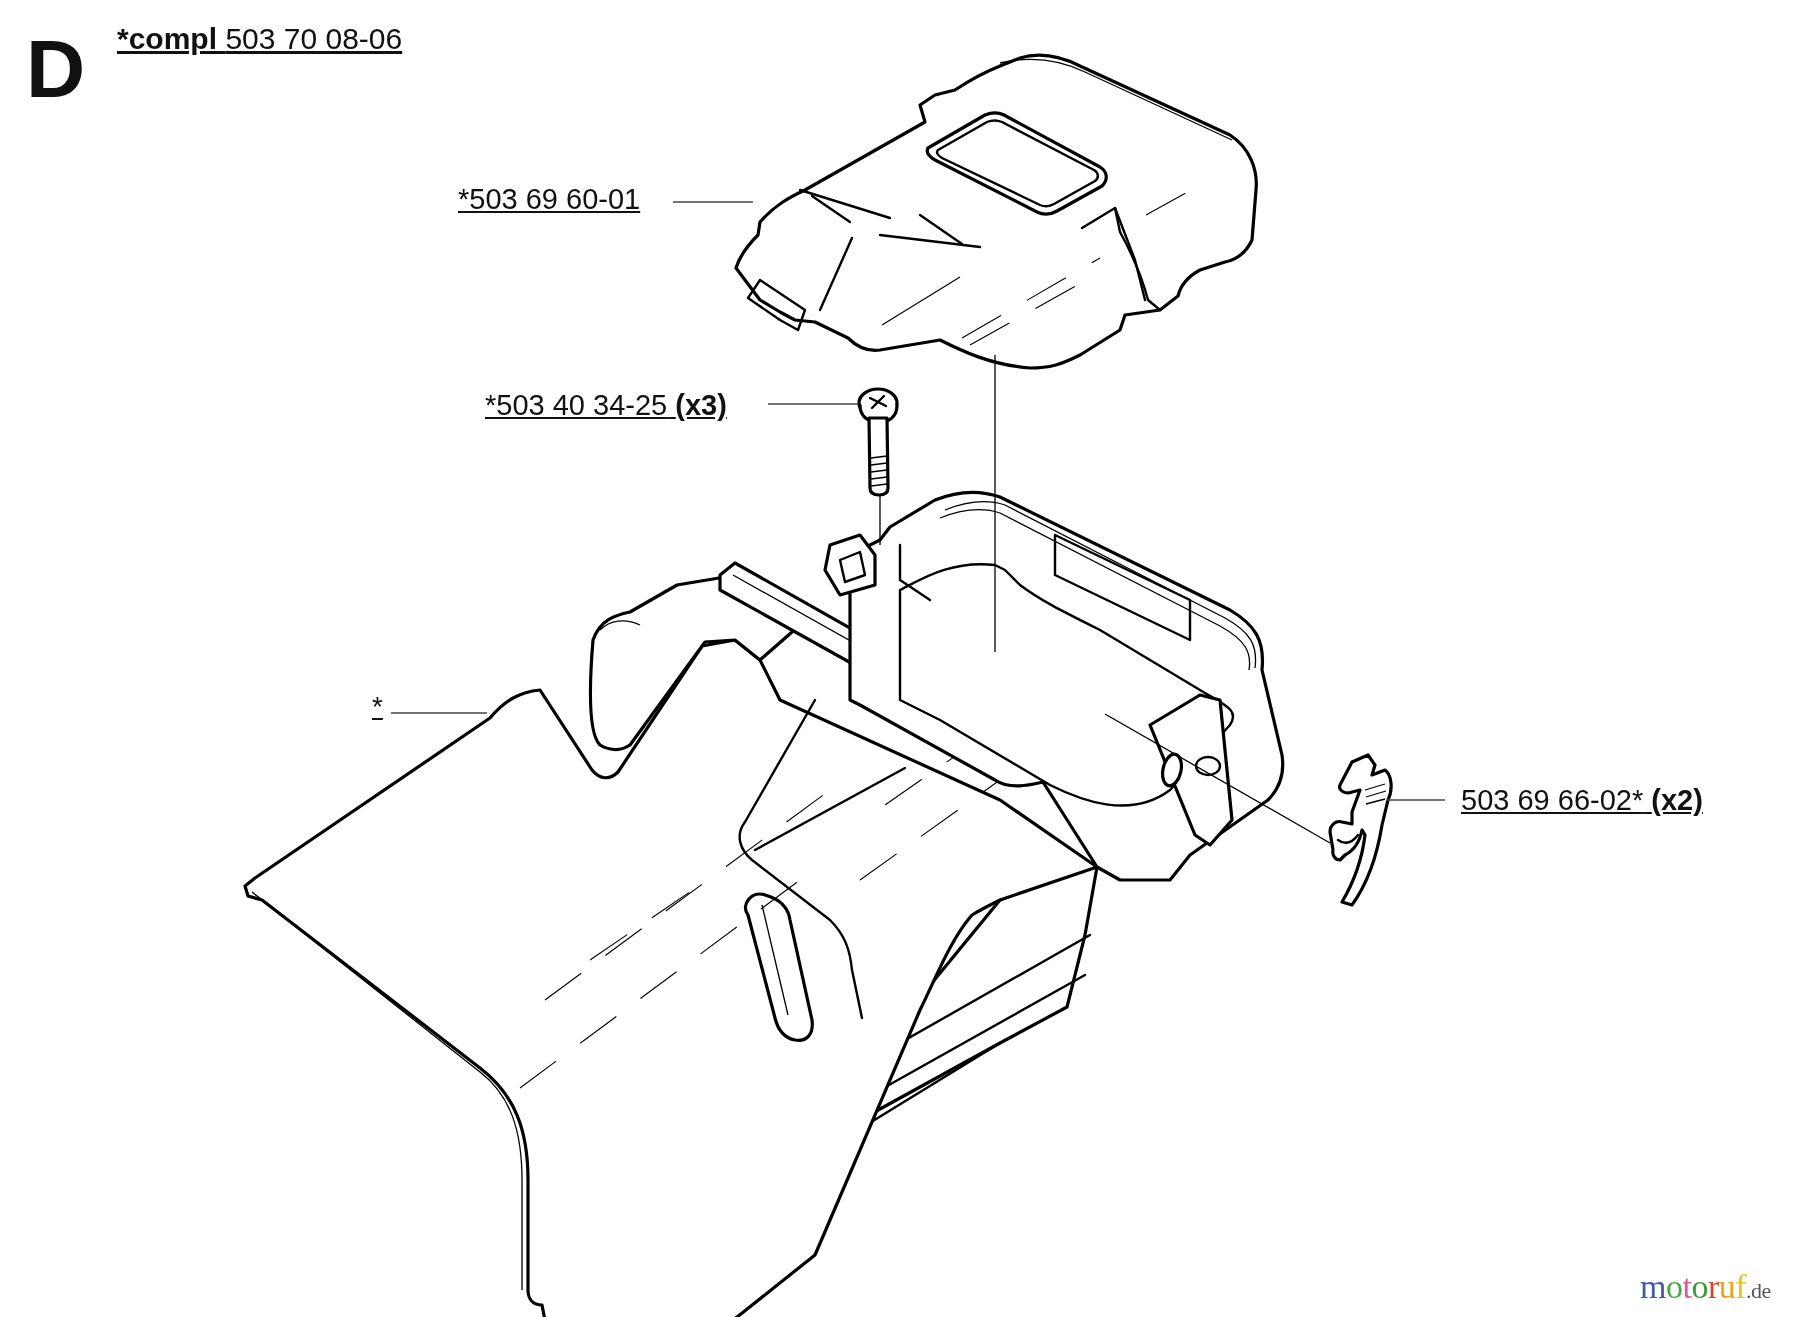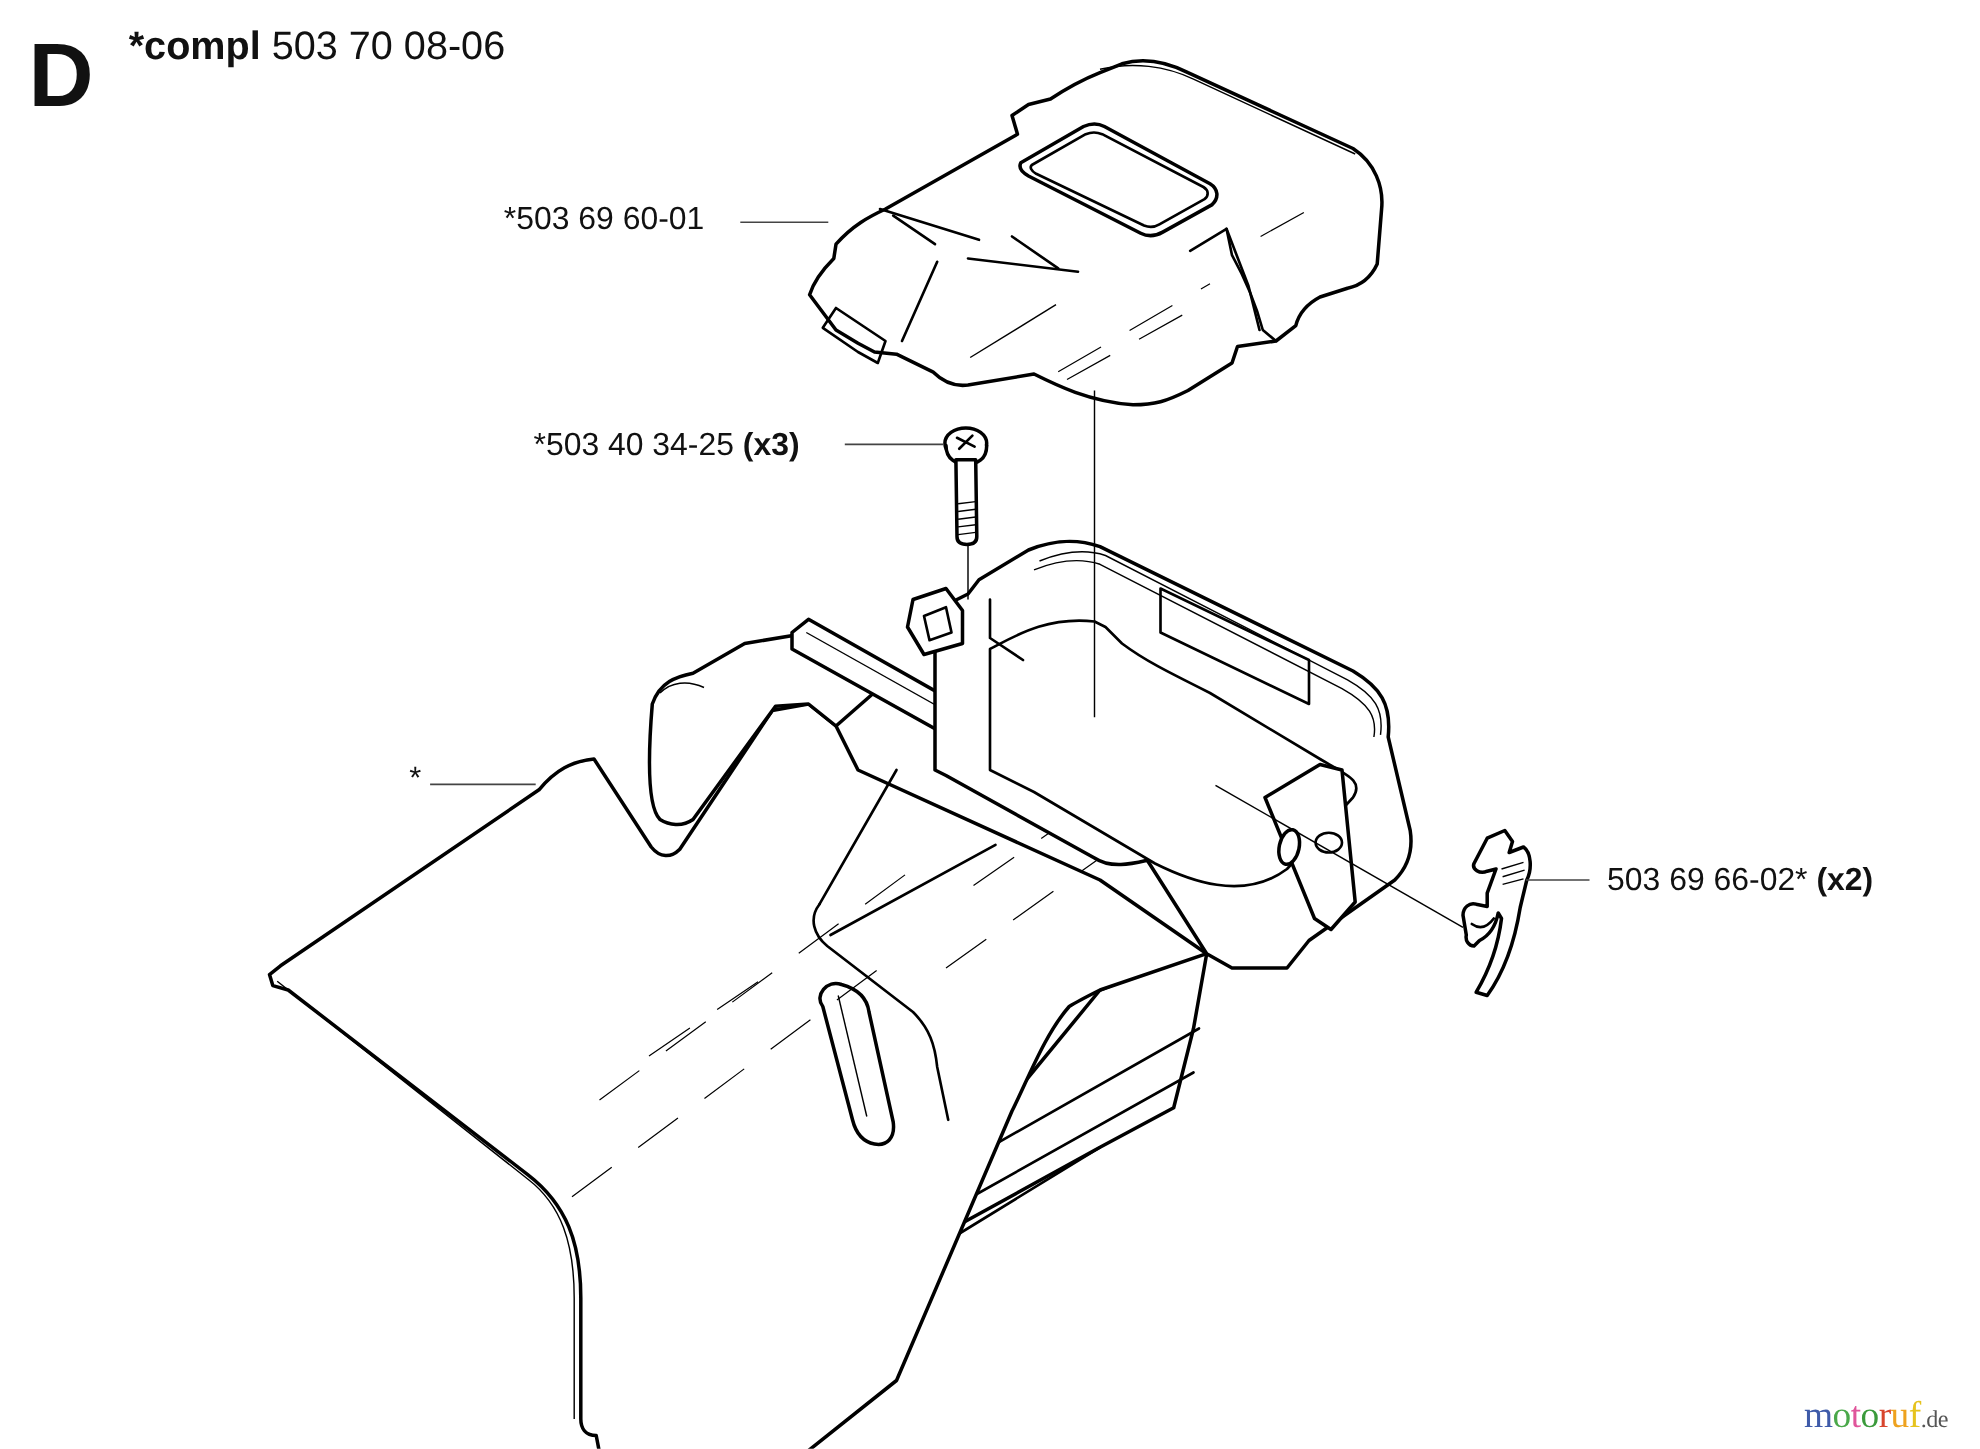--- a/index.html
+++ b/index.html
@@ -1,22 +1,22 @@
 <!DOCTYPE html>
 <html><head>
 <meta charset="utf-8">
 <style>
   html, body { margin: 0; padding: 0; background: #ffffff; }
   body { width: 1800px; height: 1317px; position: relative; overflow: hidden; font-family: "Liberation Sans", sans-serif; }
   .canvas { position: absolute; left: 0; top: 0; width: 1800px; height: 1317px; }
   .label { position: absolute; font-family: "Liberation Sans", sans-serif; color: #111; white-space: nowrap; line-height: 1; }
   .section-letter { left: 26px; top: 28px; font-size: 82px; font-weight: bold; }
-  .assembly { left: 117px; top: 24px; font-size: 36px; }
+  .assembly { left: 117px; top: 24px; font-size: 30px; text-decoration: underline; }
   .assembly .bold, .qty { font-weight: bold; }
-  .part { font-size: 29px; }
+  .part { font-size: 29px; text-decoration: underline; }
   .p1 { left: 458px; top: 185px; }
   .p2 { left: 485px; top: 391px; }
   .p3 { left: 1461px; top: 786px; }
   .p4 { left: 372px; top: 693px; font-size: 28px; }
   .watermark { position: absolute; left: 1640px; top: 1268px; font-family: "Liberation Serif", serif; font-size: 34px; letter-spacing: -0.5px; }
   .watermark .de { font-size: 22px; color: #555; }
   svg .o { fill: #fff; stroke: #000; stroke-width: 3.2; stroke-linejoin: round; stroke-linecap: round; }
   svg .l { fill: none; stroke: #000; stroke-width: 2.4; stroke-linejoin: round; stroke-linecap: round; }
   svg .t { fill: none; stroke: #000; stroke-width: 1.3; }
   svg .lead { fill: none; stroke: #444; stroke-width: 1.5; }

